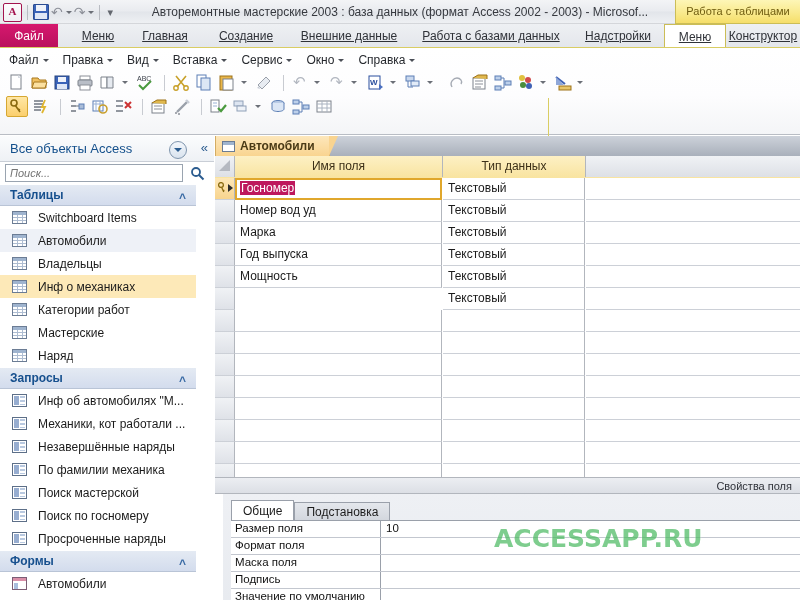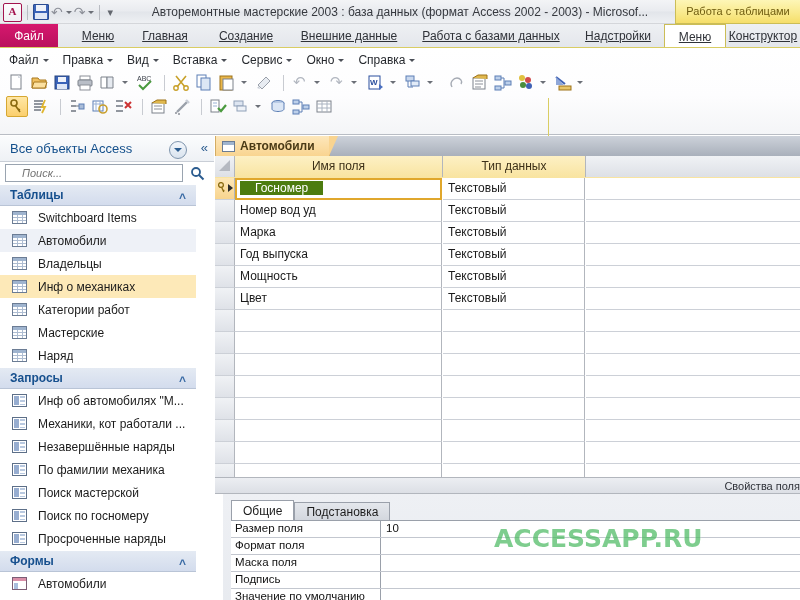--- a/index.html
+++ b/index.html
@@ -100,21 +100,21 @@
   }
   .navdrop:after{
     content:"";position:absolute;left:4px;top:6px;
     border-left:4px solid transparent;border-right:4px solid transparent;border-top:4px solid #2b5c8f;
   }
   .navcollapse{position:absolute;right:6px;top:4px;font-size:13px;color:#2b5c8f;}
   .searchrow{position:absolute;left:0;top:26px;width:214px;height:22px;background:#fff;}
   .searchbox{
     position:absolute;left:5px;top:2px;width:178px;height:18px;
     border:1px solid #9aa4b0;background:#fff;box-sizing:border-box;
-    font-style:italic;font-size:11px;color:#4e5560;padding:2px 16px;
+    font-style:italic;font-size:11px;color:#4e5560;padding:2px 4px;
   }
   .searchicon{position:absolute;left:190px;top:4px;width:15px;height:15px;}
   .navlist{position:absolute;left:0;top:48px;width:196px;height:416px;overflow:hidden;background:#fff;}
   .grouphdr{
     position:relative;height:22px;background:linear-gradient(to bottom,#e4eaf3,#d3dced);
     border-top:1px solid #fff;border-bottom:1px solid #b9c4d6;
     font-size:12px;font-weight:bold;color:#17508e;line-height:21px;padding-left:10px;
     box-sizing:border-box;
   }
   .grouphdr .chev{position:absolute;right:10px;top:3px;font-size:12px;color:#3a6ba5;}
@@ -217,27 +217,27 @@
   .c2{
     position:absolute;left:228px;top:0;width:142px;height:22px;
     border-right:1px solid #b2b6bd;border-bottom:1px solid #ccd0d7;box-sizing:border-box;
     padding:3px 0 0 5px;font-size:12px;color:#1a1a1a;
   }
   .c3{
     position:absolute;left:371px;top:0;right:0;height:22px;
     border-bottom:1px solid #ccd0d7;box-sizing:border-box;
   }
   .grow.active .c1{border:2px solid #e0a72c;background:#fff;padding:1px 0 0 3px;}
-  .selText{background:#4d7c0f;color:#fff;padding:0 15px;}
+  .selText{background:#be185d;color:#fff;padding:0 1px;}
 
   .propsheader{
     position:absolute;left:0;top:341px;width:585px;height:17px;
     background:linear-gradient(to bottom,#eceef2,#dcdfe5);
     border-top:1px solid #b2b6bd;border-bottom:1px solid #b2b6bd;box-sizing:border-box;
-    text-align:right;padding-right:0;font-size:11px;color:#2f3239;line-height:16px;
+    text-align:right;padding-right:8px;font-size:11px;color:#2f3239;line-height:16px;
   }
   .propsarea{position:absolute;left:8px;top:358px;width:585px;height:126px;
     background:linear-gradient(to bottom,#eef0f4,#e7eaef);}
   .ptabs{position:absolute;left:8px;top:6px;height:21px;display:flex;align-items:flex-end;}
   .ptab{
     height:19px;line-height:18px;padding:0 11px;font-size:12px;color:#1c1c1c;
     border:1px solid #9aa0aa;border-bottom:none;box-sizing:border-box;
   }
   .ptab.active{background:#ffffff;height:21px;line-height:20px;}
   .ptab.idle{background:linear-gradient(to bottom,#e4e7ec,#d2d6dd);}
@@ -710,21 +710,20 @@
 
       <div class="grow">
         <div class="selcol"></div>
         <div class="c1">Мощность</div>
         <div class="c2">Текстовый</div>
         <div class="c3"></div>
       </div>
 
       <div class="grow">
         <div class="selcol"></div>
-        <div class="c1">Цвет</div>
         <div class="c2">Текстовый</div>
         <div class="c3"></div>
       </div>
 
       <div class="grow">
           <div class="selcol"></div>
           <div class="c1"></div>
           <div class="c2"></div>
           <div class="c3"></div>
         </div>

